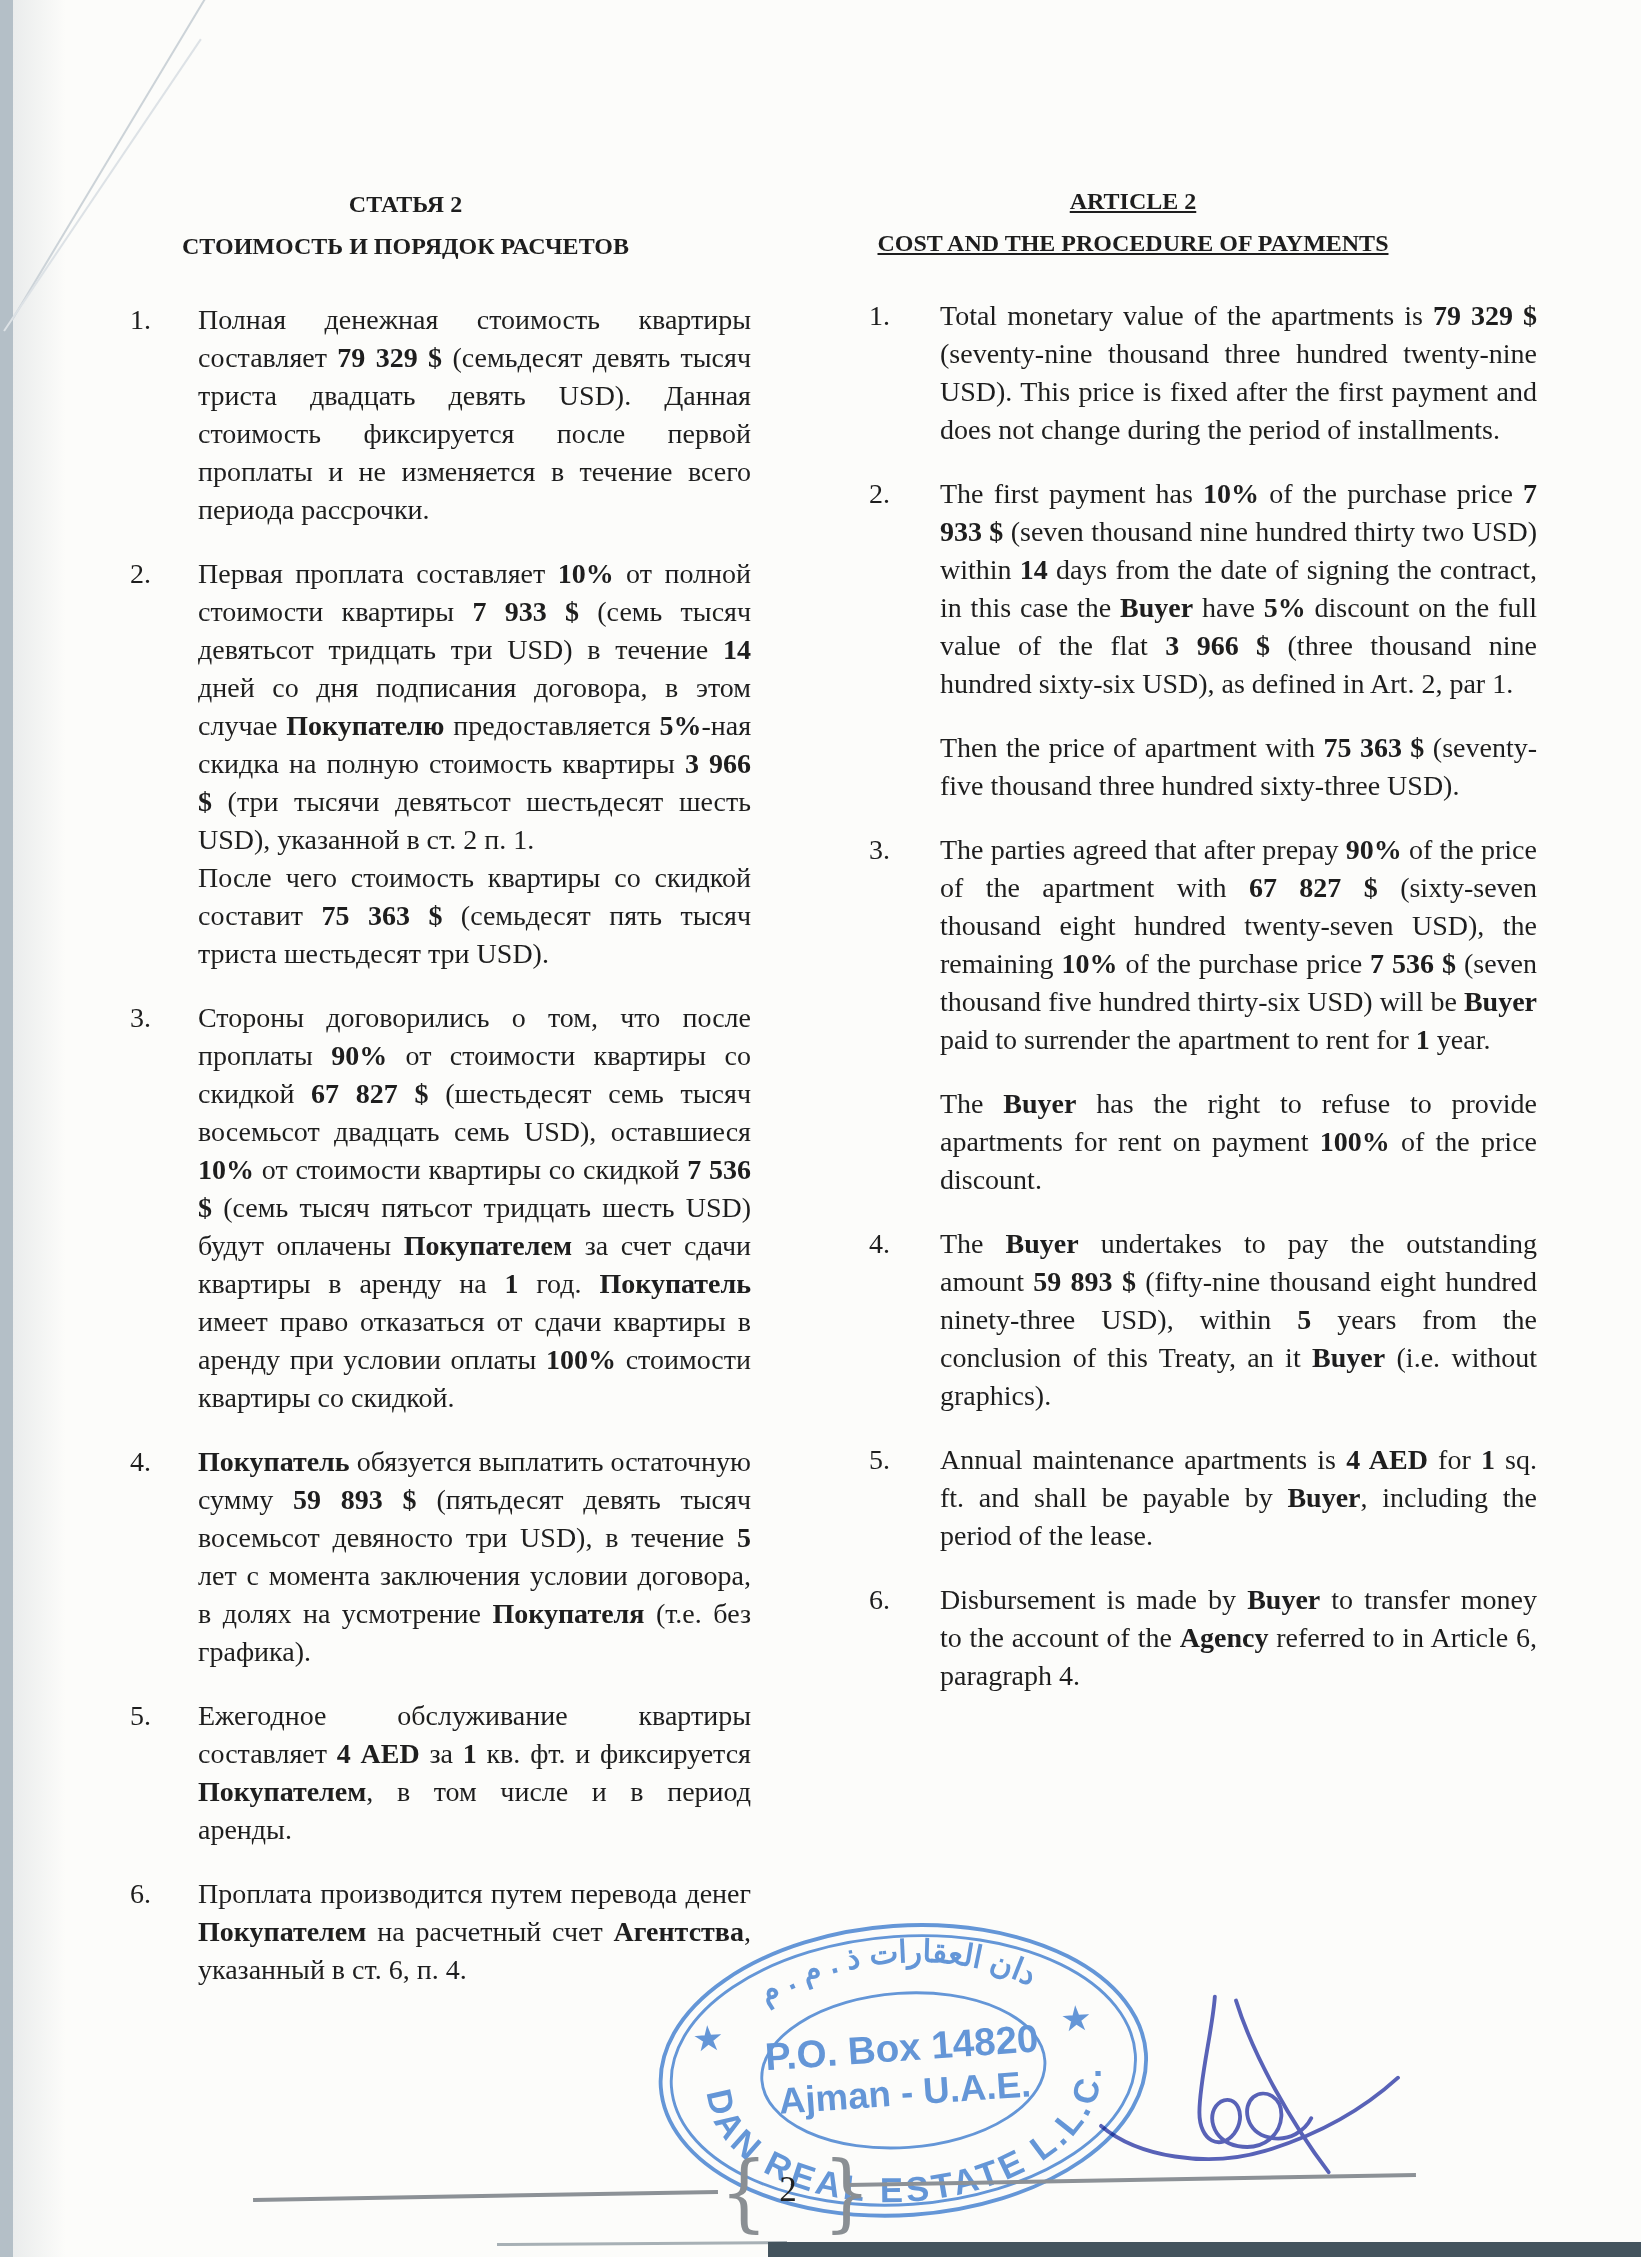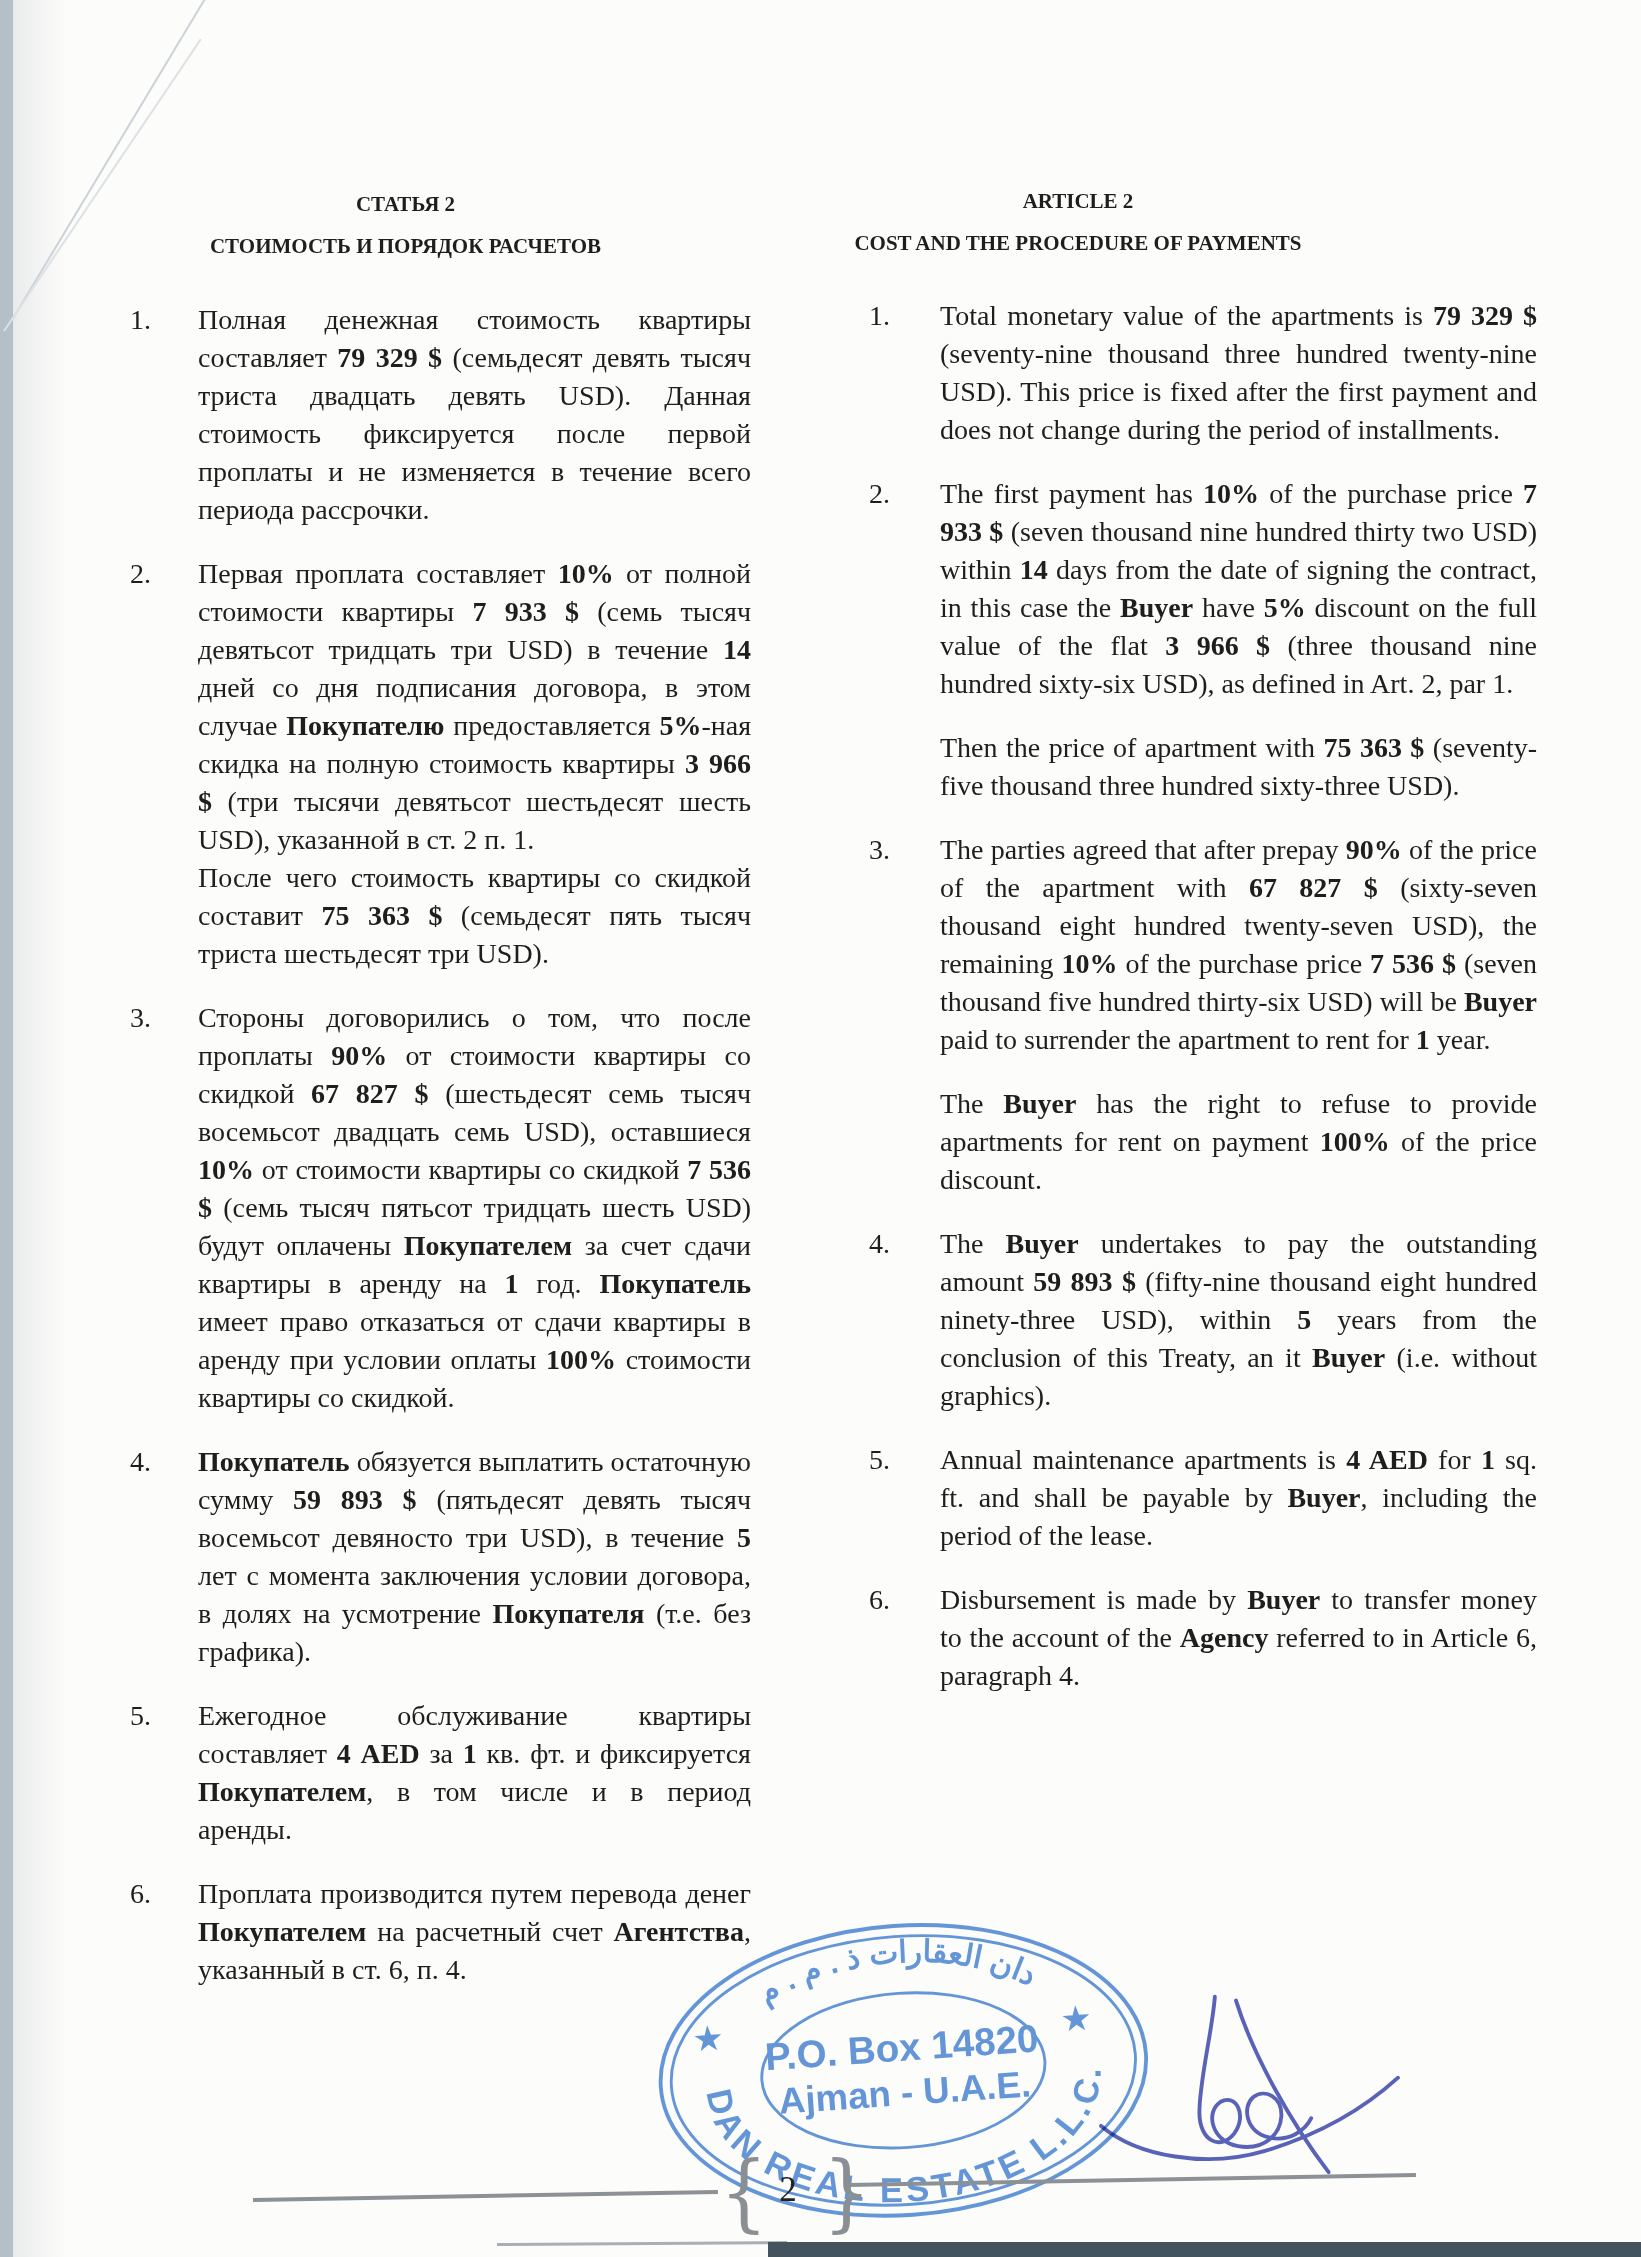--- a/index.html
+++ b/index.html
@@ -15,23 +15,23 @@
 
   
   .edge-strip{position:absolute;left:0;top:0;width:12.6px;height:100%;background:#b4bfc7;}
   .edge-shade{position:absolute;left:12.6px;top:0;width:53px;height:100%;
     background:linear-gradient(90deg, rgba(140,152,163,.16), rgba(140,152,163,0));}
   .crease{position:absolute;height:1.9px;background:#ccd3d8;transform-origin:left center;}
   .crease-1{left:11.6px;top:319px;width:377px;transform:rotate(-59deg);}
   .crease-2{left:3.9px;top:330px;width:352px;transform:rotate(-56deg);background:#dde2e6;}
 
   
-  .heading{position:absolute;text-align:center;font-weight:bold;font-size:21px;line-height:42px;}
+  .heading{position:absolute;text-align:center;font-weight:bold;font-size:24px;line-height:42px;}
   .heading-ru{left:145px;top:183px;width:521px;}
-  .heading-en{left:791px;top:180px;width:574px;}
+  .heading-en{left:846px;top:180px;width:574px;text-decoration:underline;}
 
   
   .col{position:absolute;font-size:28px;line-height:38px;}
   .col-ru{left:128px;top:301px;width:623px;}
   .col-en{left:867px;top:297px;width:670px;}
   .para{position:relative;padding-left:70px;margin:0 0 26px 0;}
   .col-en .para{padding-left:73px;}
   .pnum{position:absolute;left:1.9px;top:0;}
   .pblock{text-align:justify;}
   .para b{font-weight:bold;margin-top:20px;}

